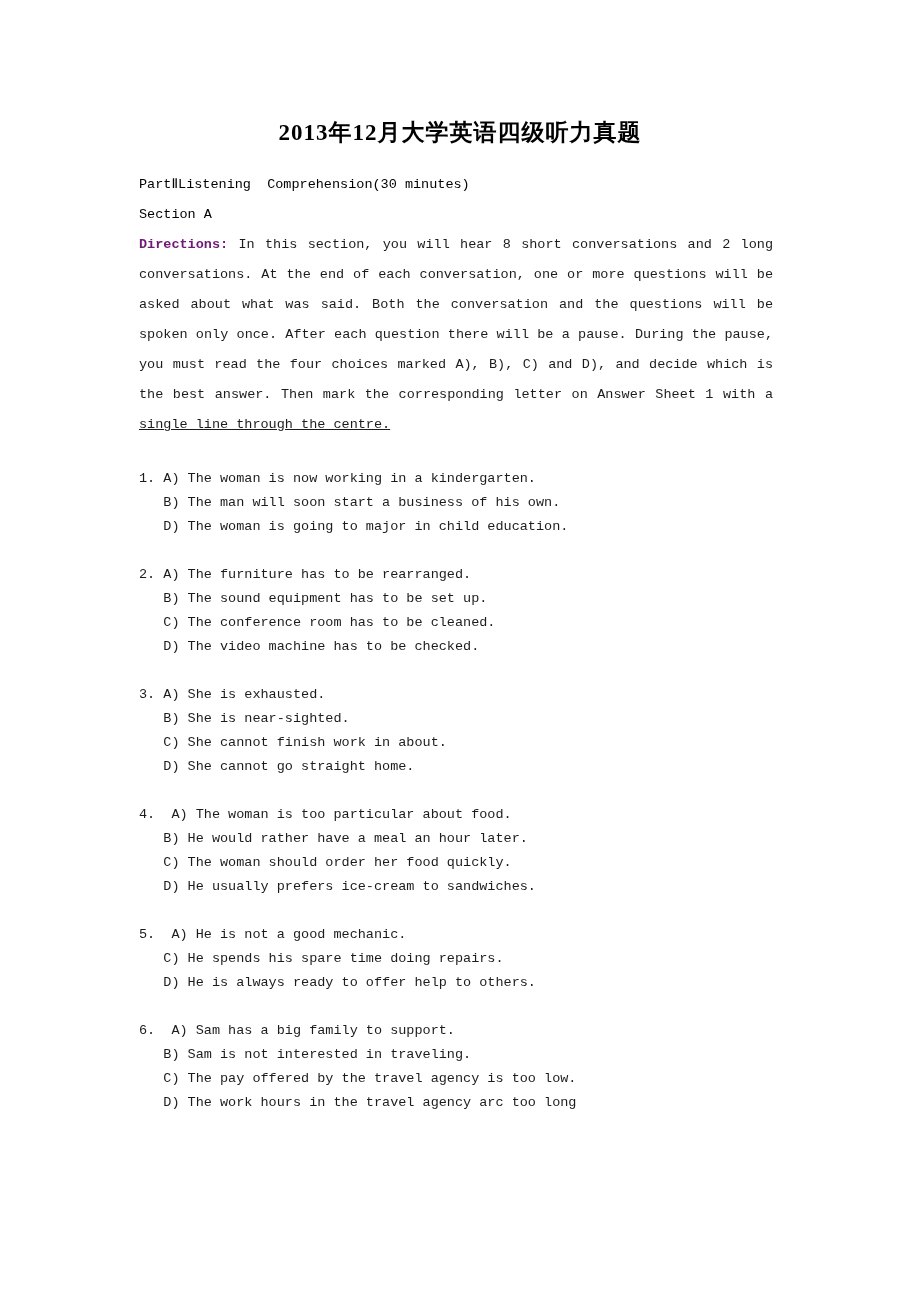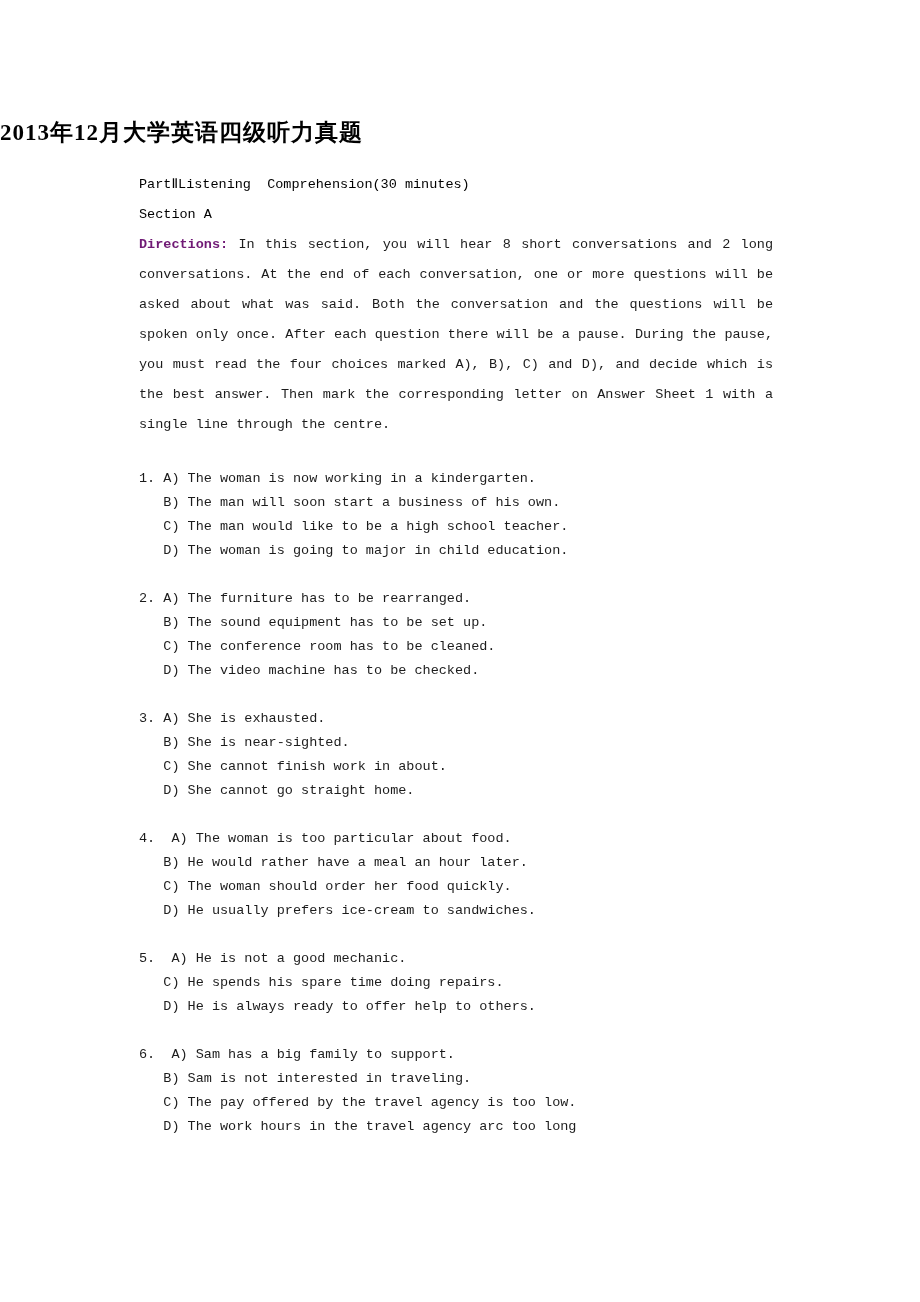--- a/index.html
+++ b/index.html
@@ -12,20 +12,21 @@
     width: 920px;
     height: 1302px;
     background: #ffffff;
     overflow: hidden;
     font-family: "Liberation Mono", "DejaVu Sans Mono", monospace;
     color: #1c1c1c;
   }
   .title {
     margin: 0;
     padding-top: 119px;
+    text-align: center;
     font-family: "Liberation Serif", "DejaVu Serif", serif;
     font-weight: bold;
     font-size: 23px;
     line-height: 27px;
     color: #000000;
     letter-spacing: 1px;
   }
   .content {
     margin-left: 139px;
     width: 634px;
@@ -43,20 +44,21 @@
   .directions {
     font-size: 13.5px;
   }
   .dir-line {
     line-height: 30px;
     text-align: justify;
     text-align-last: justify;
   }
   .dir-line:last-child {
     text-align-last: left;
+    text-decoration: underline;
   }
   .bold-label {
     font-weight: bold;
     color: #701a75;
   }
   .questions {
     margin-top: 27px;
   }
   .question {
     margin-bottom: 24px;
@@ -83,21 +85,20 @@
           <div class="dir-line">spoken only once. After each question there will be a pause. During the pause,</div>
           <div class="dir-line">you must read the four choices marked A), B), C) and D), and decide which is</div>
           <div class="dir-line">the best answer. Then mark the corresponding letter on Answer Sheet 1  with a</div>
           <div class="dir-line">single line through the centre.</div>
         </div>
     </div>
     <div class="questions">
         <div class="question">
           <div class="opt-line">1. A) The woman is now working in a kindergarten.</div>
           <div class="opt-line">   B) The man will soon start a business of his own.</div>
-          <div class="opt-line">   C) The man would like to be a high school teacher.</div>
           <div class="opt-line">   D) The woman is going to major in child education.</div>
         </div>
         <div class="question">
           <div class="opt-line">2. A) The furniture has to be rearranged.</div>
           <div class="opt-line">   B) The sound equipment has to be set up.</div>
           <div class="opt-line">   C) The conference room has to be cleaned.</div>
           <div class="opt-line">   D) The video machine has to be checked.</div>
         </div>
         <div class="question">
           <div class="opt-line">3. A) She is exhausted.</div>

